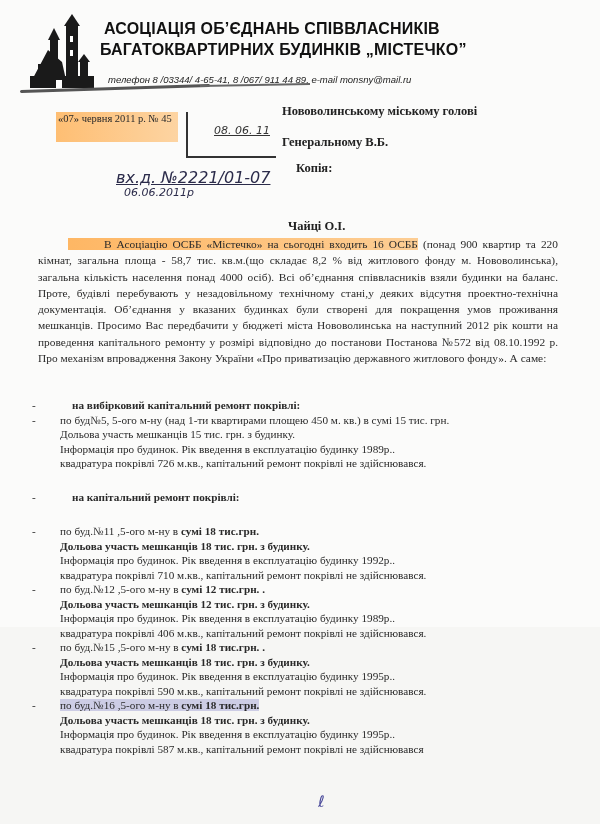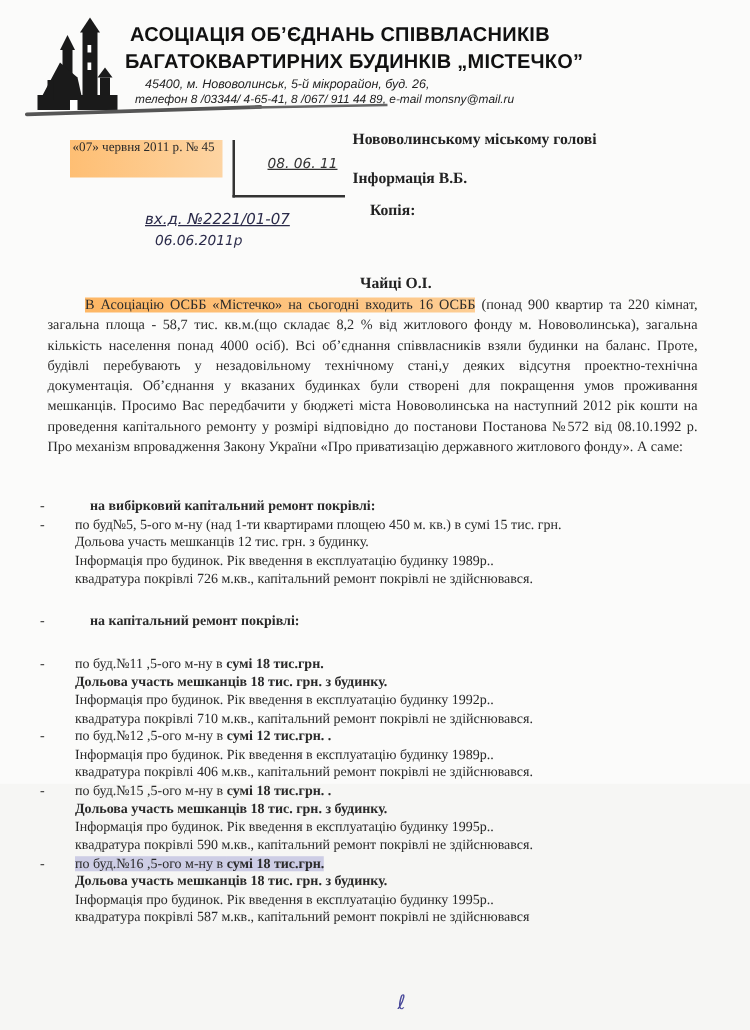--- a/index.html
+++ b/index.html
@@ -11,31 +11,31 @@
   .h2 { left:100px; top:41px; font-size:16px; letter-spacing:0.2px; }
   .addr { position:absolute; font-family:"Liberation Sans", sans-serif; font-style:italic; font-size:10px; color:#222; white-space:nowrap; }
   .a1 { left:116px; top:62px; }
   .a2 { left:108px; top:74px; font-size:9.5px; }
   .rule { position:absolute; left:20px; top:90px; width:190px; height:3px; background:#555; transform:rotate(-1.8deg); transform-origin:left; border-radius:2px; }
   .rule2 { position:absolute; left:200px; top:84px; width:110px; height:2px; background:#666; transform:rotate(-1deg); }
   .date { position:absolute; left:56px; top:112px; font-size:10.5px; padding:1px 6px 18px 2px; background:linear-gradient(90deg, rgba(255,170,70,0.75), rgba(255,180,90,0.55)); }
   .stamp { position:absolute; left:186px; top:112px; width:88px; height:44px; border-left:2px solid #333; border-bottom:2px solid #333; }
   .stamp-text { position:absolute; left:26px; top:12px; font-family:"DejaVu Sans", sans-serif; font-style:italic; font-size:11px; color:#333; text-decoration:underline; }
   .hand { position:absolute; font-family:"DejaVu Sans", sans-serif; font-style:italic; color:#2b2b4a; white-space:nowrap; }
-  .hw1 { left:116px; top:168px; font-size:12px; text-decoration:underline; }
+  .hw1 { left:116px; top:168px; font-size:16px; text-decoration:underline; }
   .hw2 { left:124px; top:186px; font-size:11px; }
   .recip { position:absolute; font-weight:bold; font-size:12.5px; color:#222; white-space:nowrap;text-align:center; }
   .r1 { left:282px; top:104px; }
   .r2 { left:282px; top:135px; }
   .r3 { left:296px; top:161px; }
   .r4 { left:288px; top:190px; }
   .r5 { left:288px; top:219px; }
   .body { position:absolute; left:38px; top:236px; width:520px; font-size:11.4px; line-height:16.3px; text-align:justify; }
   .body p { margin:0; text-indent:30px; }
-  .hl { background:linear-gradient(90deg, rgba(255,160,50,0.75), rgba(255,175,80,0.6)); }
+  .hl { background:linear-gradient(90deg, rgba(255,160,50,0.75), rgba(255,175,80,0.6));padding-left:36px; }
   .list { position:absolute; left:32px; width:540px; font-size:11.2px; line-height:14.5px; }
   .item { position:relative; padding-left:28px; }
   .dash { position:absolute; left:0; top:0; }
   .bold { font-weight:bold; }
   .bot-mark { position:absolute; left:318px; top:792px; font-family:"DejaVu Sans", sans-serif; font-style:italic; font-size:16px; color:#4a4a9a; }
   .hl2 { background:rgba(130,130,200,0.35); }
 </style>
 </head>
 <body>
 
@@ -55,62 +55,62 @@
     </g>
     <g fill="#fff">
         <rect x="42" y="26" width="3" height="6"></rect>
         <rect x="42" y="40" width="3" height="6"></rect>
         <rect x="28" y="70" width="6" height="8"></rect>
       </g>
   </svg>
 
   <div class="head-line h1">АСОЦІАЦІЯ ОБ’ЄДНАНЬ СПІВВЛАСНИКІВ</div>
   <div class="head-line h2">БАГАТОКВАРТИРНИХ БУДИНКІВ „МІСТЕЧКО”</div>
-  <div class="addr a1">45400, м. Нововолинськ, 5-й мікрорайон, буд. 26,</div>
   <div class="addr a2">телефон 8 /03344/ 4-65-41,    8 /067/ 911 44 89,     e-mail monsny@mail.ru</div>
   <div class="rule"></div>
   <div class="rule2"></div>
 
   <div class="date">«07» червня 2011 р.  №  45</div>
   <div class="stamp">
     <span class="stamp-text">08. 06. 11</span>
   </div>
   <div class="hand hw1">вх.д. №2221/01-07</div>
   <div class="hand hw2">06.06.2011р</div>
 
   <div class="recip r1">Нововолинському міському голові</div>
-  <div class="recip r2">Інформація В.Б.</div>
+  <div class="recip r2">Генеральному В.Б.</div>
   <div class="recip r3">Копія:</div>
   <div class="recip r5">Чайці О.І.</div>
 
   <div class="body">
     <p><span class="hl">В Асоціацію ОСББ «Містечко» на сьогодні входить 16 ОСББ</span><span> (понад 900 квартир та 220 кімнат, загальна площа - 58,7 тис. кв.м.(що складає 8,2 % від житлового фонду м. Нововолинська), загальна кількість населення понад 4000 осіб). Всі об’єднання співвласників взяли будинки на баланс. Проте, будівлі перебувають у незадовільному технічному стані,у деяких відсутня проектно-технічна документація. Об’єднання у вказаних будинках були створені для покращення умов проживання мешканців. Просимо Вас передбачити у бюджеті міста Нововолинська на наступний 2012 рік кошти на проведення капітального ремонту у розмірі відповідно до постанови Постанова №572 від 08.10.1992 р. Про механізм впровадження Закону України «Про приватизацію державного житлового фонду». А саме:</span></p>
   </div>
 
   <div class="list" style="top:398px;">
     <div class="item"><span class="dash">-</span><span class="bold" style="padding-left:12px;">на вибірковий капітальний ремонт покрівлі:</span></div>
     <div class="item"><span class="dash">-</span><span>по буд№5, 5-ого м-ну </span><span>(над 1-ти квартирами площею  450 м. кв.) в сумі 15 тис. грн.</span></div>
-    <div class="item">Дольова  участь мешканців 12 тис. грн. з будинку.</div>
+    <div class="item">Дольова  участь мешканців 15 тис. грн. з будинку.</div>
     <div class="item">Інформація про будинок. Рік введення в експлуатацію будинку   1989р..</div>
     <div class="item">квадратура  покрівлі  726 м.кв., капітальний ремонт покрівлі не здійснювався.</div>
   </div>
 
   <div class="list" style="top:490px;">
     <div class="item"><span class="dash">-</span><span class="bold" style="padding-left:12px;">на капітальний ремонт покрівлі:</span></div>
   </div>
 
   <div class="list" style="top:524px;">
     <div class="item">
       <div><span class="dash">-</span><span>по буд.№11 ,5-ого м-ну в </span><span class="bold">сумі 18 тис.грн.</span></div>
       <div class="bold">Дольова участь мешканців 18 тис. грн. з будинку.</div>
       <div>Інформація про будинок. Рік введення в експлуатацію будинку   1992р..</div>
       <div>квадратура покрівлі  710  м.кв., капітальний ремонт покрівлі не здійснювався.</div>
     </div>
     <div class="item">
       <div><span class="dash">-</span><span>по буд.№12 ,5-ого м-ну в </span><span class="bold">сумі 12 тис.грн. .</span></div>
+      <div class="bold">Дольова участь мешканців 12 тис. грн. з будинку.</div>
       <div>Інформація про будинок. Рік введення в експлуатацію будинку   1989р..</div>
       <div>квадратура покрівлі  406  м.кв., капітальний ремонт покрівлі не здійснювався.</div>
     </div>
     <div class="item">
       <div><span class="dash">-</span><span>по буд.№15 ,5-ого м-ну в </span><span class="bold">сумі 18 тис.грн. .</span></div>
       <div class="bold">Дольова участь мешканців 18 тис. грн. з будинку.</div>
       <div>Інформація про будинок. Рік введення в експлуатацію будинку   1995р..</div>
       <div>квадратура покрівлі  590  м.кв., капітальний ремонт покрівлі не здійснювався.</div>
     </div>
     <div class="item">

